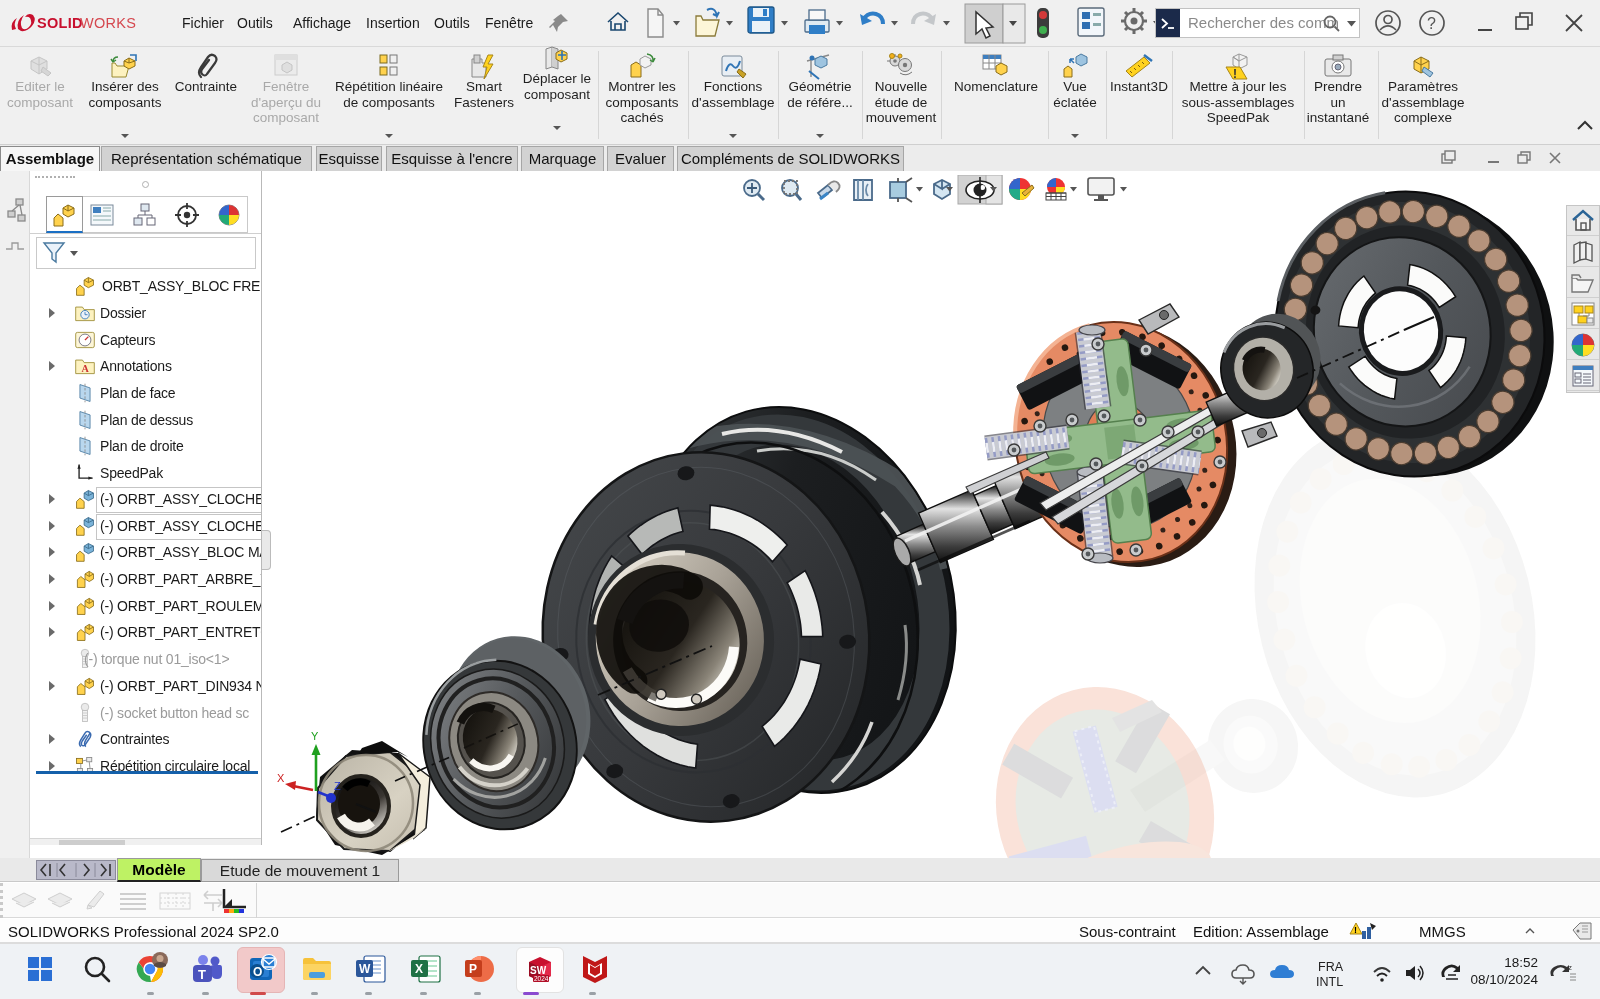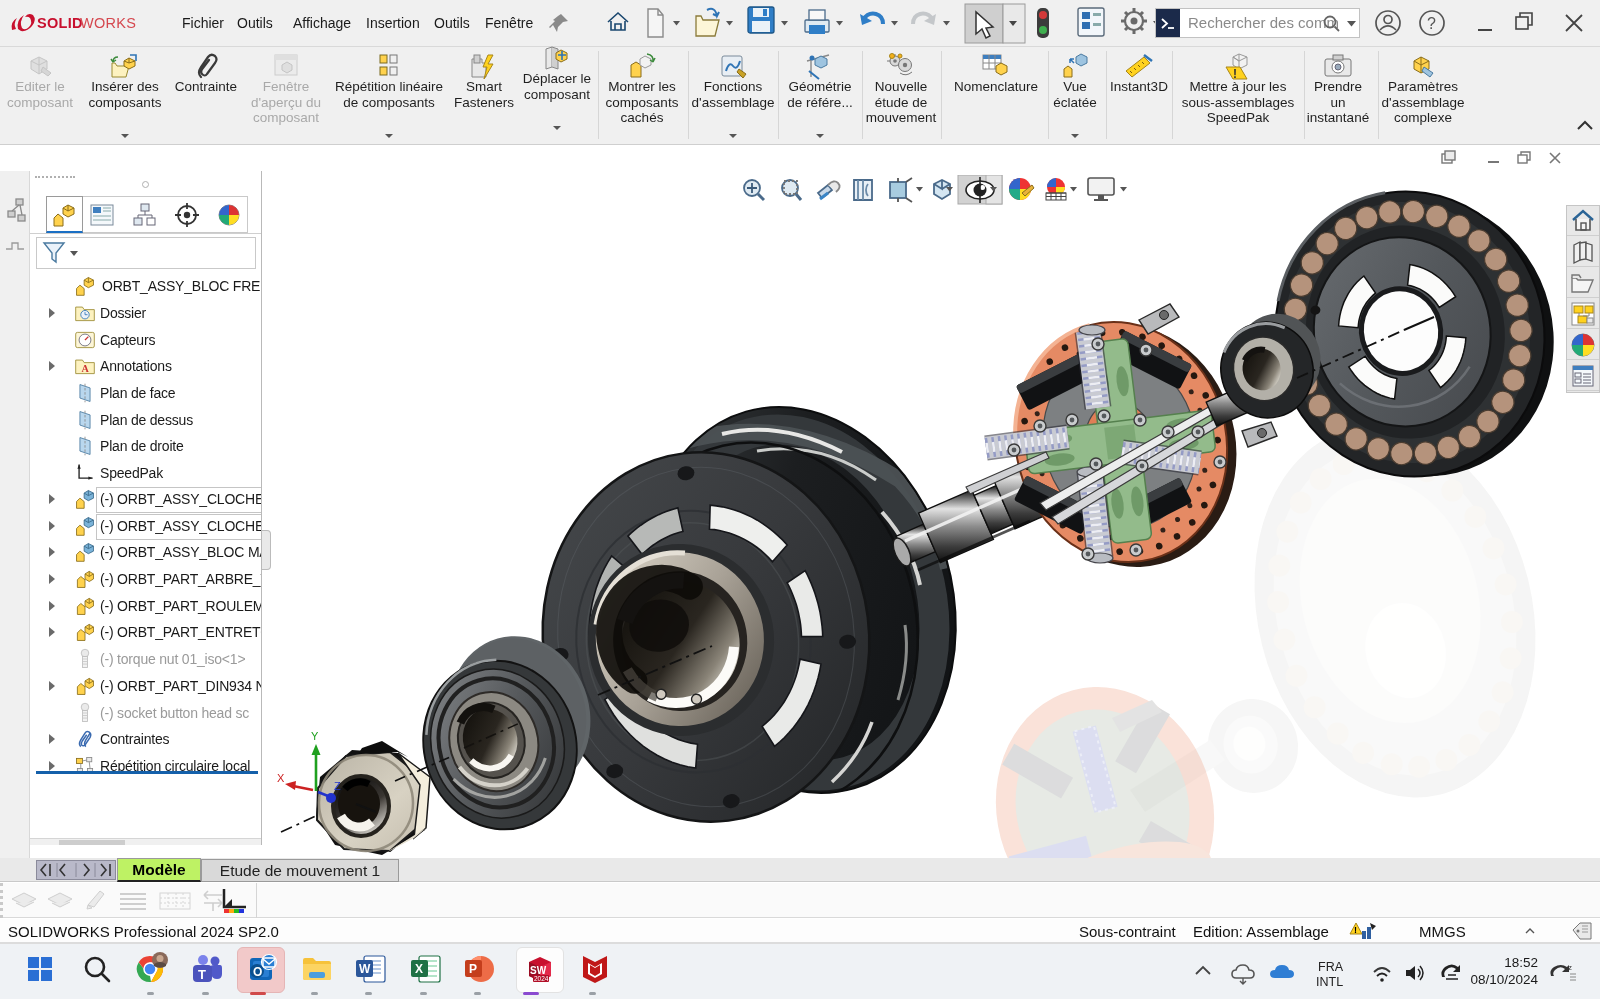--- a/index.html
+++ b/index.html
@@ -321,20 +321,29 @@
     <div class="rsep" style="left:862px;top:51px"></div>
     <div class="rsep" style="left:941px;top:51px"></div>
     <div class="rsep" style="left:1048px;top:51px"></div>
     <div class="rsep" style="left:1106px;top:51px"></div>
     <div class="rsep" style="left:1172px;top:51px"></div>
     <div class="rsep" style="left:1304px;top:51px"></div>
     <div class="rsep" style="left:1378px;top:51px"></div>
     <svg class="abs" style="left:1576px;top:118px" width="18" height="14" viewBox="0 0 18 14">
       <path d="M2 11 L9 4 L16 11" stroke="#333" stroke-width="2" fill="none"></path>
     </svg>
+    <div id="tabrow">
+      <div class="ctab active" style="left:0px;width:100px">Assemblage</div>
+      <div class="ctab" style="left:101px;width:211px">Représentation schématique</div>
+      <div class="ctab" style="left:316px;width:66px">Esquisse</div>
+      <div class="ctab" style="left:386px;width:132px">Esquisse à l'encre</div>
+      <div class="ctab" style="left:521px;width:83px">Marquage</div>
+      <div class="ctab" style="left:607px;width:67px">Evaluer</div>
+      <div class="ctab" style="left:677px;width:227px">Compléments de SOLIDWORKS</div>
+    </div>
     <svg class="abs" style="left:1440px;top:150px" width="160" height="18" viewBox="0 0 160 18">
 <g stroke="#777" fill="none" stroke-width="1.4">
         <rect x="2" y="4" width="10" height="9"></rect>
         <rect x="5" y="1" width="10" height="9" fill="#ececec"></rect>
       </g>
 <rect x="48" y="11" width="11" height="2" fill="#777"></rect>
 <g stroke="#777" fill="none" stroke-width="1.4">
         <rect x="78" y="5" width="9" height="8"></rect>
         <path d="M81 5 L81 2 L90 2 L90 10 L87 10"></path>
       </g>
@@ -507,21 +516,21 @@
             <path d="M18 4 L18 10 L13 7 M18 10 L23 7" stroke="#8a6d1a" fill="none"></path>
           </svg></span>
         <span class="lbl" style="left:70px">(-) ORBT_PART_ENTRETO</span>
       </div>
       <div class="trow g" style="top:476px">
         <span class="abs" style="left:44px;top:1px"><svg width="22" height="22" viewBox="0 0 26 26" opacity="0.55">
             <circle cx="13" cy="6" r="4.5" fill="#d9d9d9" stroke="#888"></circle>
             <rect x="10" y="10" width="6" height="13" fill="#e9e9e9" stroke="#888"></rect>
             <path d="M10 13 L16 13 M10 16 L16 16 M10 19 L16 19" stroke="#999"></path>
           </svg></span>
-        <span class="lbl" style="left:70px">(-) torque nut 01_iso&lt;1&gt;</span>
+        <span class="lbl" style="left:54px">(-) torque nut 01_iso&lt;1&gt;</span>
       </div>
       <div class="trow" style="top:503px">
         <div class="arr"></div>
         <span class="abs" style="left:44px;top:1px"><svg width="22" height="22" viewBox="0 0 26 26">
             <path d="M4 14 L4 23 L13 23 L13 14 L8 10 Z" fill="#ffd24d" stroke="#8a6d1a"></path>
             <path d="M13 7 L18 4 L23 7 L23 13 L18 16 L13 13 Z" fill="#ffd24d" stroke="#8a6d1a"></path>
             <path d="M18 4 L18 10 L13 7 M18 10 L23 7" stroke="#8a6d1a" fill="none"></path>
           </svg></span>
         <span class="lbl" style="left:70px">(-) ORBT_PART_DIN934 N</span>
       </div>

